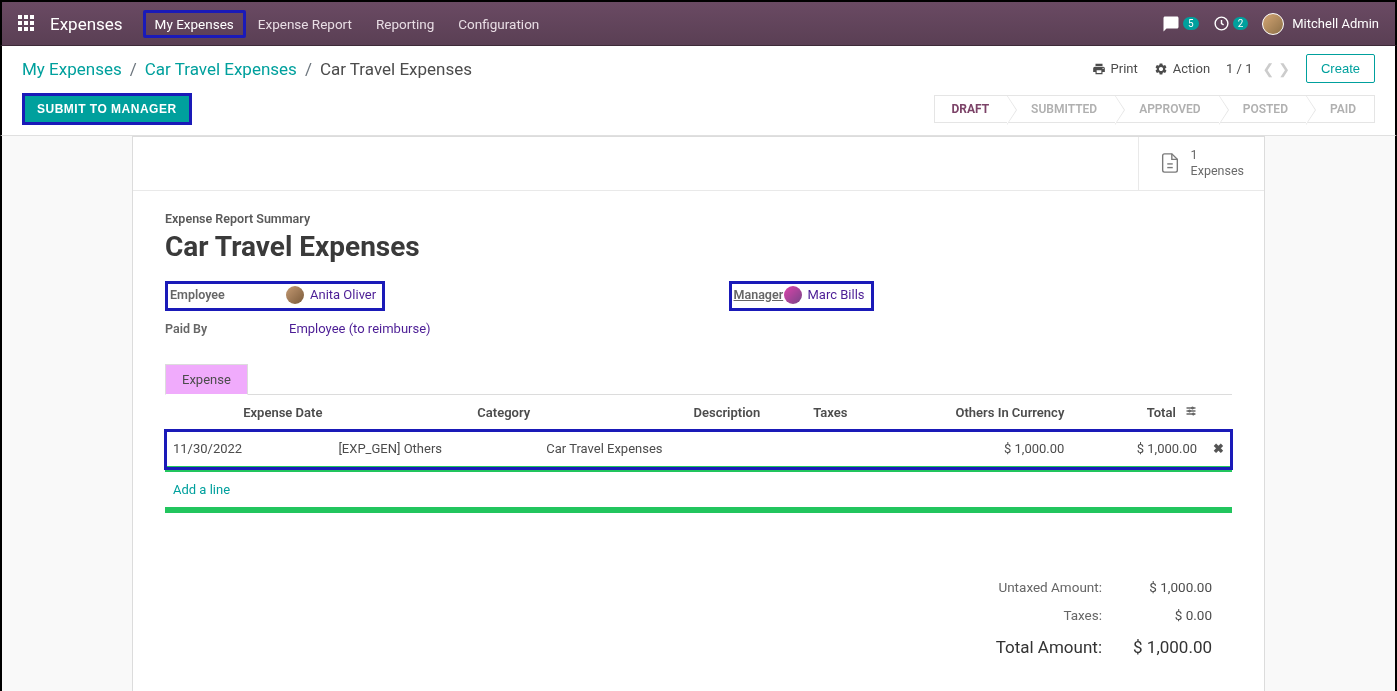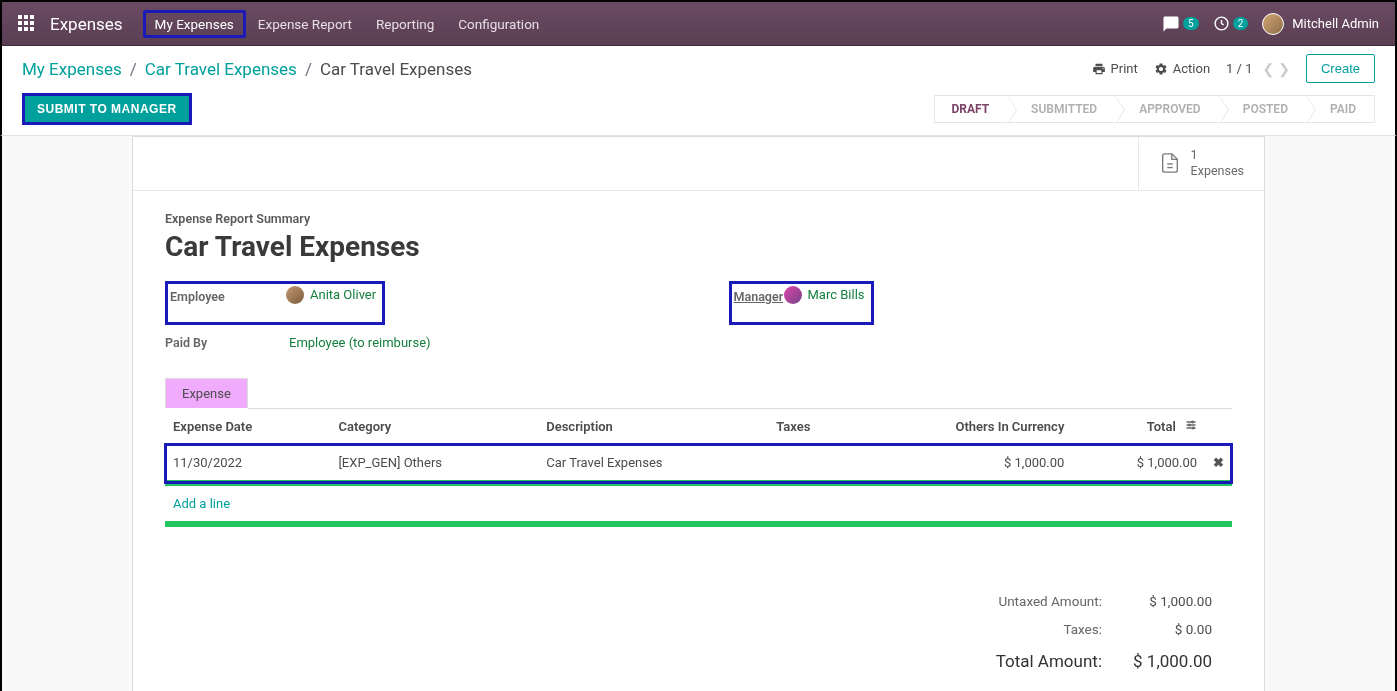--- a/index.html
+++ b/index.html
@@ -59,34 +59,34 @@
 .stat-text { display: flex; flex-direction: column; font-size: 12.5px; color: #6a6a6a; line-height: 1.3; }
 
 .form-body { padding: 20px 32px; }
 .field-label-small { font-size: 12.5px; color: #5a5a5a; font-weight: 600; margin-bottom: 4px; }
 .title { font-size: 28px; color: #3a3a3a; margin-bottom: 18px; }
 
 .field-grid { display: flex; gap: 60px; margin-bottom: 4px; }
 .field-col { flex: 1; max-width: 48%; }
 .field-row { display: flex; align-items: center; margin-bottom: 10px; font-size: 13px; }
 .field-row .fl { width: 124px; color: #666; font-weight: 600; font-size: 12.5px; }
-.field-row .fv { color: #15803d; display: flex; align-items: center; gap: 6px; }
+.field-row .fv { color: #4c1d95; display: flex; align-items: center; gap: 6px; }
 .help-badge { display: inline-block; color: #00a09d; font-size: 10px; vertical-align: top; margin-left: 2px; cursor: pointer; }
 .avatar-small { width: 18px; height: 18px; border-radius: 50%; background: linear-gradient(135deg,#c49a73,#7a5a3a); display: inline-block; }
 .avatar-small.alt { background: linear-gradient(135deg,#d4a,#748); }
 
-.highlight-box { border: 3px solid #1a1ab8; padding: 2px 6px 18px 2px; display: inline-flex; align-items: flex-end; }
+.highlight-box { border: 3px solid #1a1ab8; padding: 2px 6px 4px 2px; display: inline-flex; align-items: center; }
 
 
 .tabs { margin-top: 18px; border-bottom: 1px solid #dcdcdc; }
 .tab { display: inline-block; padding: 7px 16px; border: 1px solid #dcdcdc; border-bottom: 1px solid #fff; margin-bottom: -1px; font-size: 13px; background: #f0abfc; cursor: pointer; }
 
 
 .expense-table { width: 100%; border-collapse: collapse; margin-top: 0; }
-.expense-table th { text-align: left; padding: 10px 8px; font-size: 13px; font-weight: 600; color: #4c4c4c; border-bottom: 1px solid #dcdcdc; }
+.expense-table th { text-align: right; padding: 10px 8px; font-size: 13px; font-weight: 600; color: #4c4c4c; border-bottom: 1px solid #dcdcdc; }
 .expense-table th.right, .expense-table td.right { text-align: right; }
 .expense-table td { padding: 10px 8px; font-size: 13px; color: #4c4c4c; border-bottom: 6px solid #22c55e; }
 .expense-table tr.data-row { outline: 3px solid #1a1ab8; outline-offset: -2px; }
 .row-remove { cursor: pointer; font-weight: bold; color: #555; }
 .kebab-icon { display: inline-flex; align-items: center; margin-left: 6px; cursor: pointer; }
 .kebab-icon svg { width: 12px; height: 12px; stroke: #666; fill: #666; }
 
 .add-line { padding: 10px 8px; }
 .add-line a { color: #00a09d; text-decoration: none; cursor: pointer; font-size: 13px; }
 

